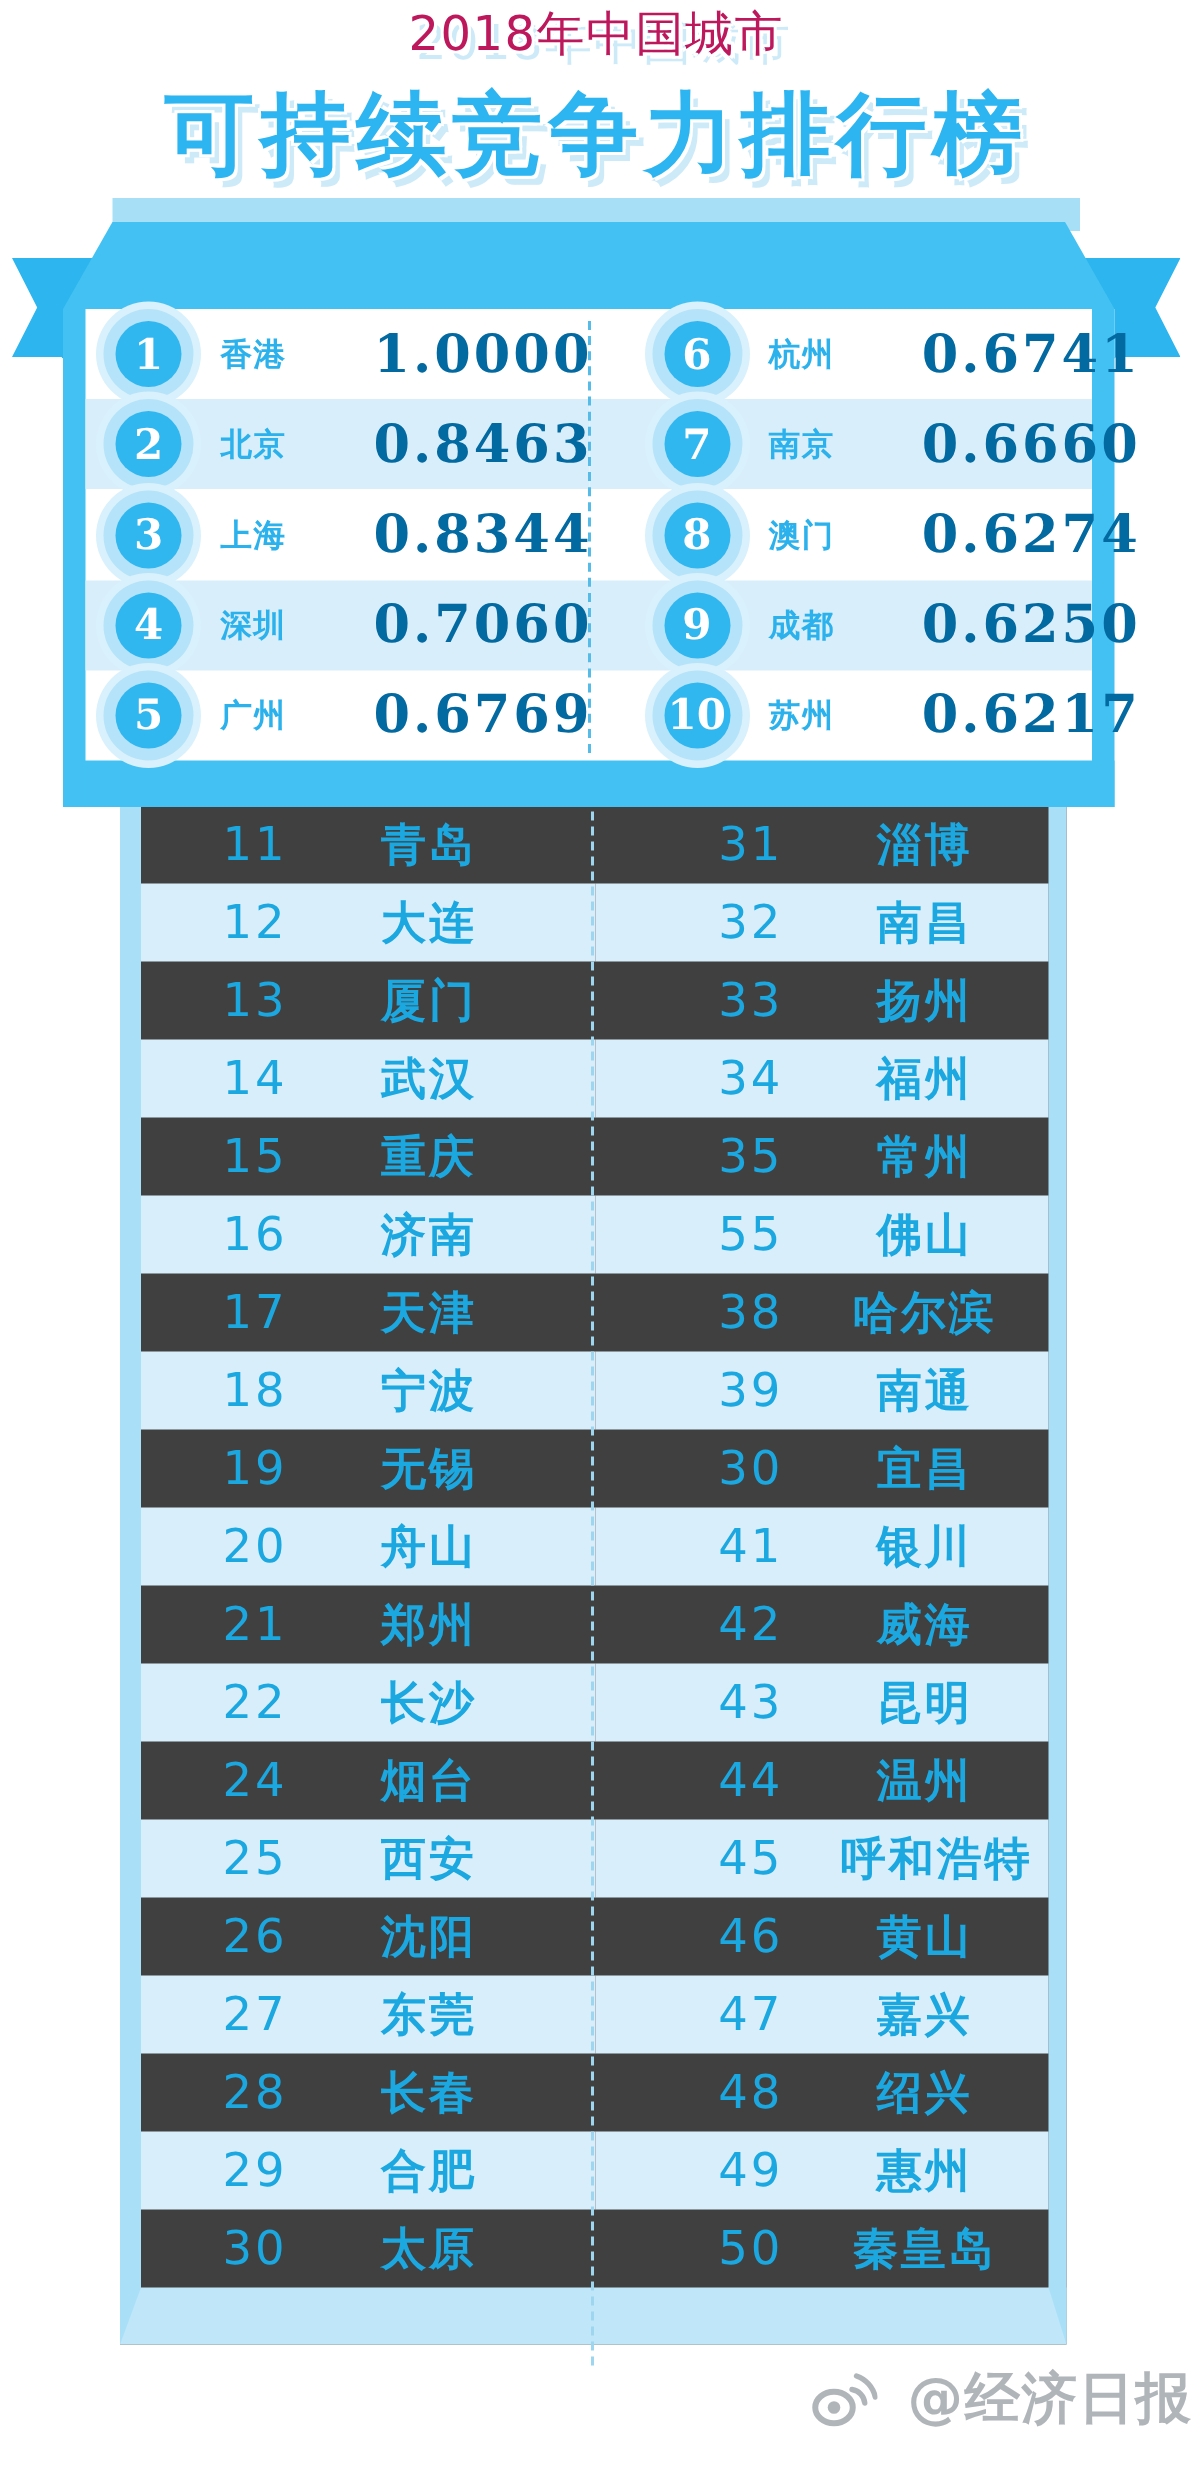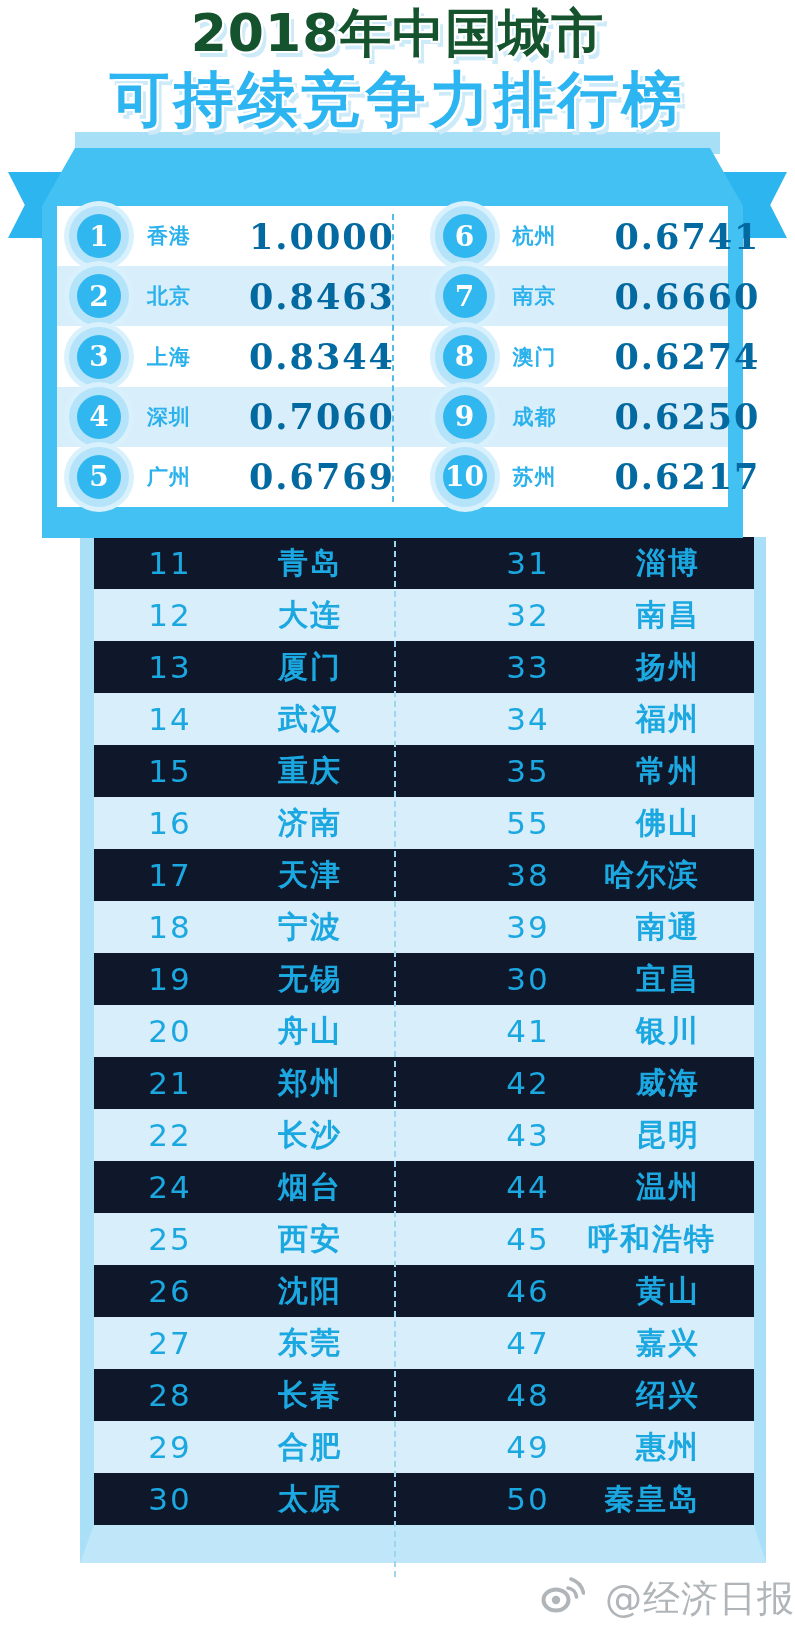--- a/index.html
+++ b/index.html
@@ -4,25 +4,25 @@
 <style>
   html,body{margin:0;padding:0;}
   body{
     width:795px;height:1646px;position:relative;overflow:hidden;
     background:#ffffff;
     font-family:"DejaVu Sans","Liberation Sans",sans-serif;
   }
   
   .title-block{position:absolute;top:4px;left:0;width:795px;text-align:center;z-index:3;}
   .title-line1{
-    font-size:52px;font-weight:700;color:#14532d;letter-spacing:1px;line-height:1.15;
+    font-size:32px;font-weight:400;color:#be185d;letter-spacing:1px;line-height:1.15;
     text-shadow:-2px -2px 0 #fff,2px -2px 0 #fff,-2px 2px 0 #fff,2px 2px 0 #fff,5px 6px 0 #cdeaf9;
   }
   .title-line2{
-    font-size:60px;font-weight:900;color:#2db5f1;letter-spacing:4px;line-height:1.1;margin-top:2px;
+    font-size:60px;font-weight:900;color:#2db5f1;letter-spacing:4px;line-height:1.1;margin-top:16px;
     text-shadow:-2px -2px 0 #fff,2px -2px 0 #fff,-2px 2px 0 #fff,2px 2px 0 #fff,5px 6px 0 #cdeaf9;
   }
   
   .banner-back{position:absolute;left:75px;top:132px;width:645px;height:22px;background:#a7dff7;z-index:1;}
   .flap{position:absolute;top:172px;width:70px;height:66px;background:#2cb5ee;z-index:1;}
   .flap-left{left:8px;clip-path:polygon(0 0,100% 0,100% 100%,0 100%,24% 50%);}
   .flap-right{left:717px;clip-path:polygon(0 0,100% 0,76% 50%,100% 100%,0 100%);}
   .banner-top{
     position:absolute;left:42px;top:148px;width:701px;height:58px;background:#43c1f3;z-index:2;
     clip-path:polygon(4.7% 0,95.3% 0,100% 100%,0 100%);
@@ -44,35 +44,35 @@
     width:44px;height:44px;margin-left:20px;border-radius:50%;background:#30b7f0;flex:none;
     box-shadow:0 0 0 8px #b5e3f9, 0 0 0 13px #d9f1fc;
     color:#fff;font-family:"DejaVu Serif","Liberation Serif",serif;font-weight:700;font-size:28px;
     display:flex;align-items:center;justify-content:center;
   }
   .r-city{margin-left:26px;min-width:92px;font-size:21px;font-weight:700;color:#2bb1ec;letter-spacing:1px;white-space:nowrap;}
   .r-score{margin-left:10px;font-size:35px;font-weight:700;color:#0369a1;letter-spacing:2px;font-family:"DejaVu Serif","Liberation Serif",serif;}
   .t10-divider{position:absolute;left:392px;top:214px;height:288px;border-left:2px dashed #55bce9;z-index:3;}
   
   .rank-table{
-    position:absolute;left:80px;top:537px;width:686px;
+    position:absolute;left:80px;top:537px;width:631px;
     border-left:14px solid #a9e0f8;border-right:12px solid #a9e0f8;border-bottom:38px solid #bfe7f9;
-    box-sizing:border-box;display:flex;background:#0f172a;
+    box-sizing:border-box;display:flex;background:#404040;
   }
   .tbl-col{width:50%;display:flex;flex-direction:column;}
   .tbl-col-right .t-row{padding-left:28px;}
   .t-row{height:52px;display:flex;align-items:center;box-sizing:border-box;}
   .tbl-col .t-row:nth-child(even){background:#d8eefb;}
   .t-rank{margin-left:16px;width:120px;text-align:center;font-size:31px;color:#1ba7e0;letter-spacing:2px;flex:none;}
-  .t-city{width:112px;text-align:right;font-size:30px;font-weight:700;color:#1ba7e0;letter-spacing:2px;white-space:nowrap;flex:none;}
+  .t-city{width:112px;text-align:center;font-size:30px;font-weight:700;color:#1ba7e0;letter-spacing:2px;white-space:nowrap;flex:none;}
   .tbl-divider{position:absolute;left:394px;top:541px;height:1036px;border-left:2px dashed #9fd6ef;z-index:2;}
   
   .watermark{
-    position:absolute;right:0px;top:1574px;display:flex;gap:20px;z-index:4;
-    color:rgba(138,146,152,0.68);font-size:37px;font-weight:400;letter-spacing:1px;
+    position:absolute;right:0px;top:1574px;display:flex;align-items:center;gap:20px;z-index:4;
+    color:rgba(138,146,152,0.68);font-size:37px;font-weight:700;letter-spacing:1px;
   }
   .watermark svg{display:block;}
 </style>
 </head>
 <body>
 
 <div class="title-block">
   <div class="title-line1">2018年中国城市</div>
   <div class="title-line2">可持续竞争力排行榜</div>
 </div>

